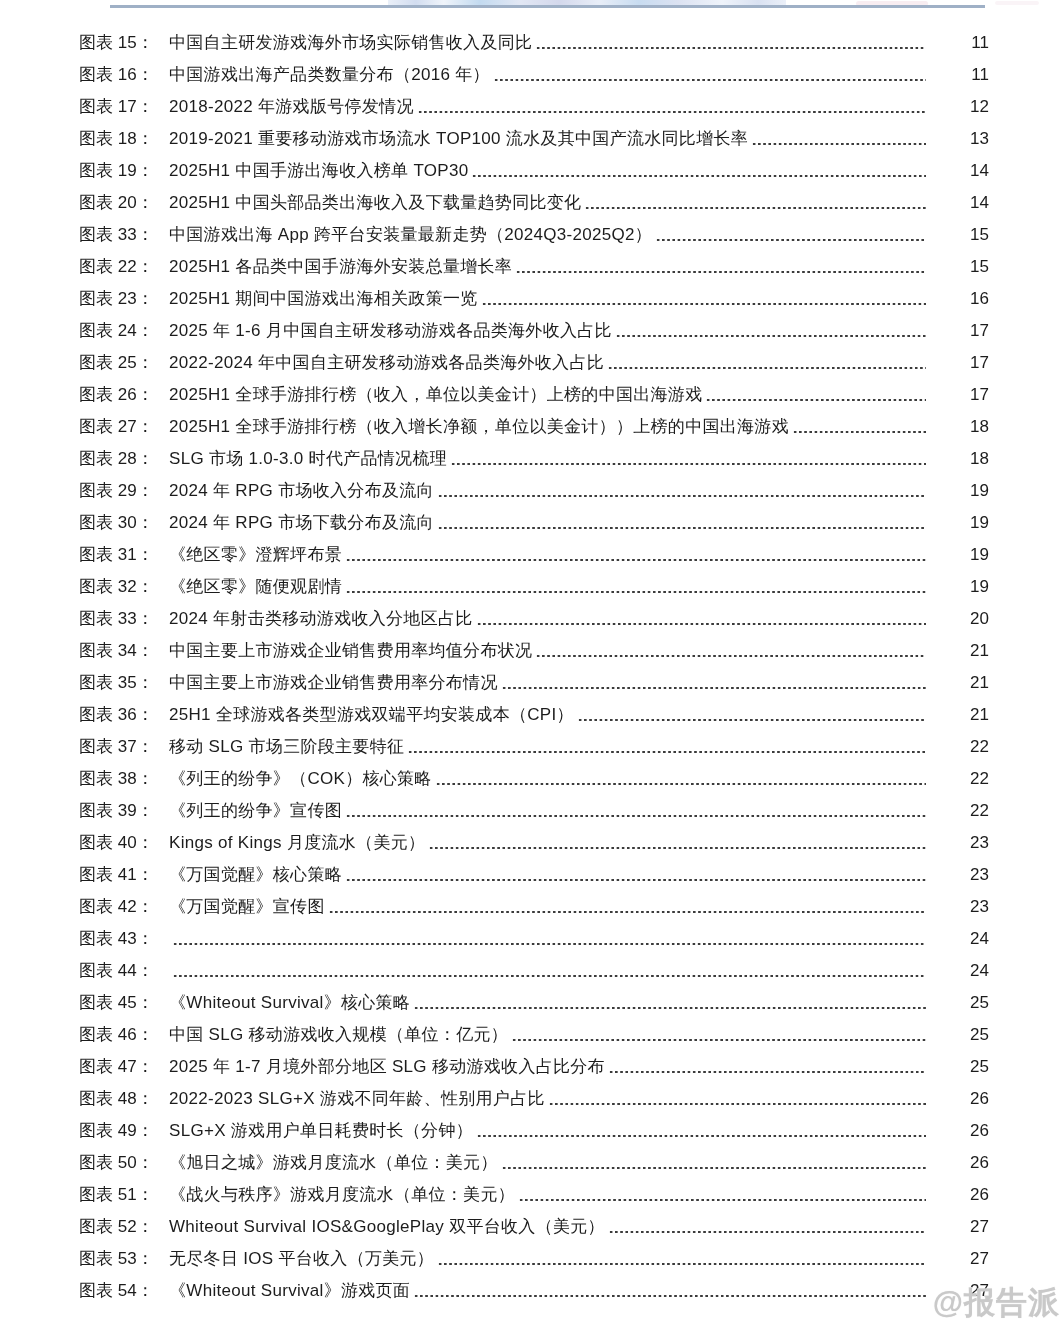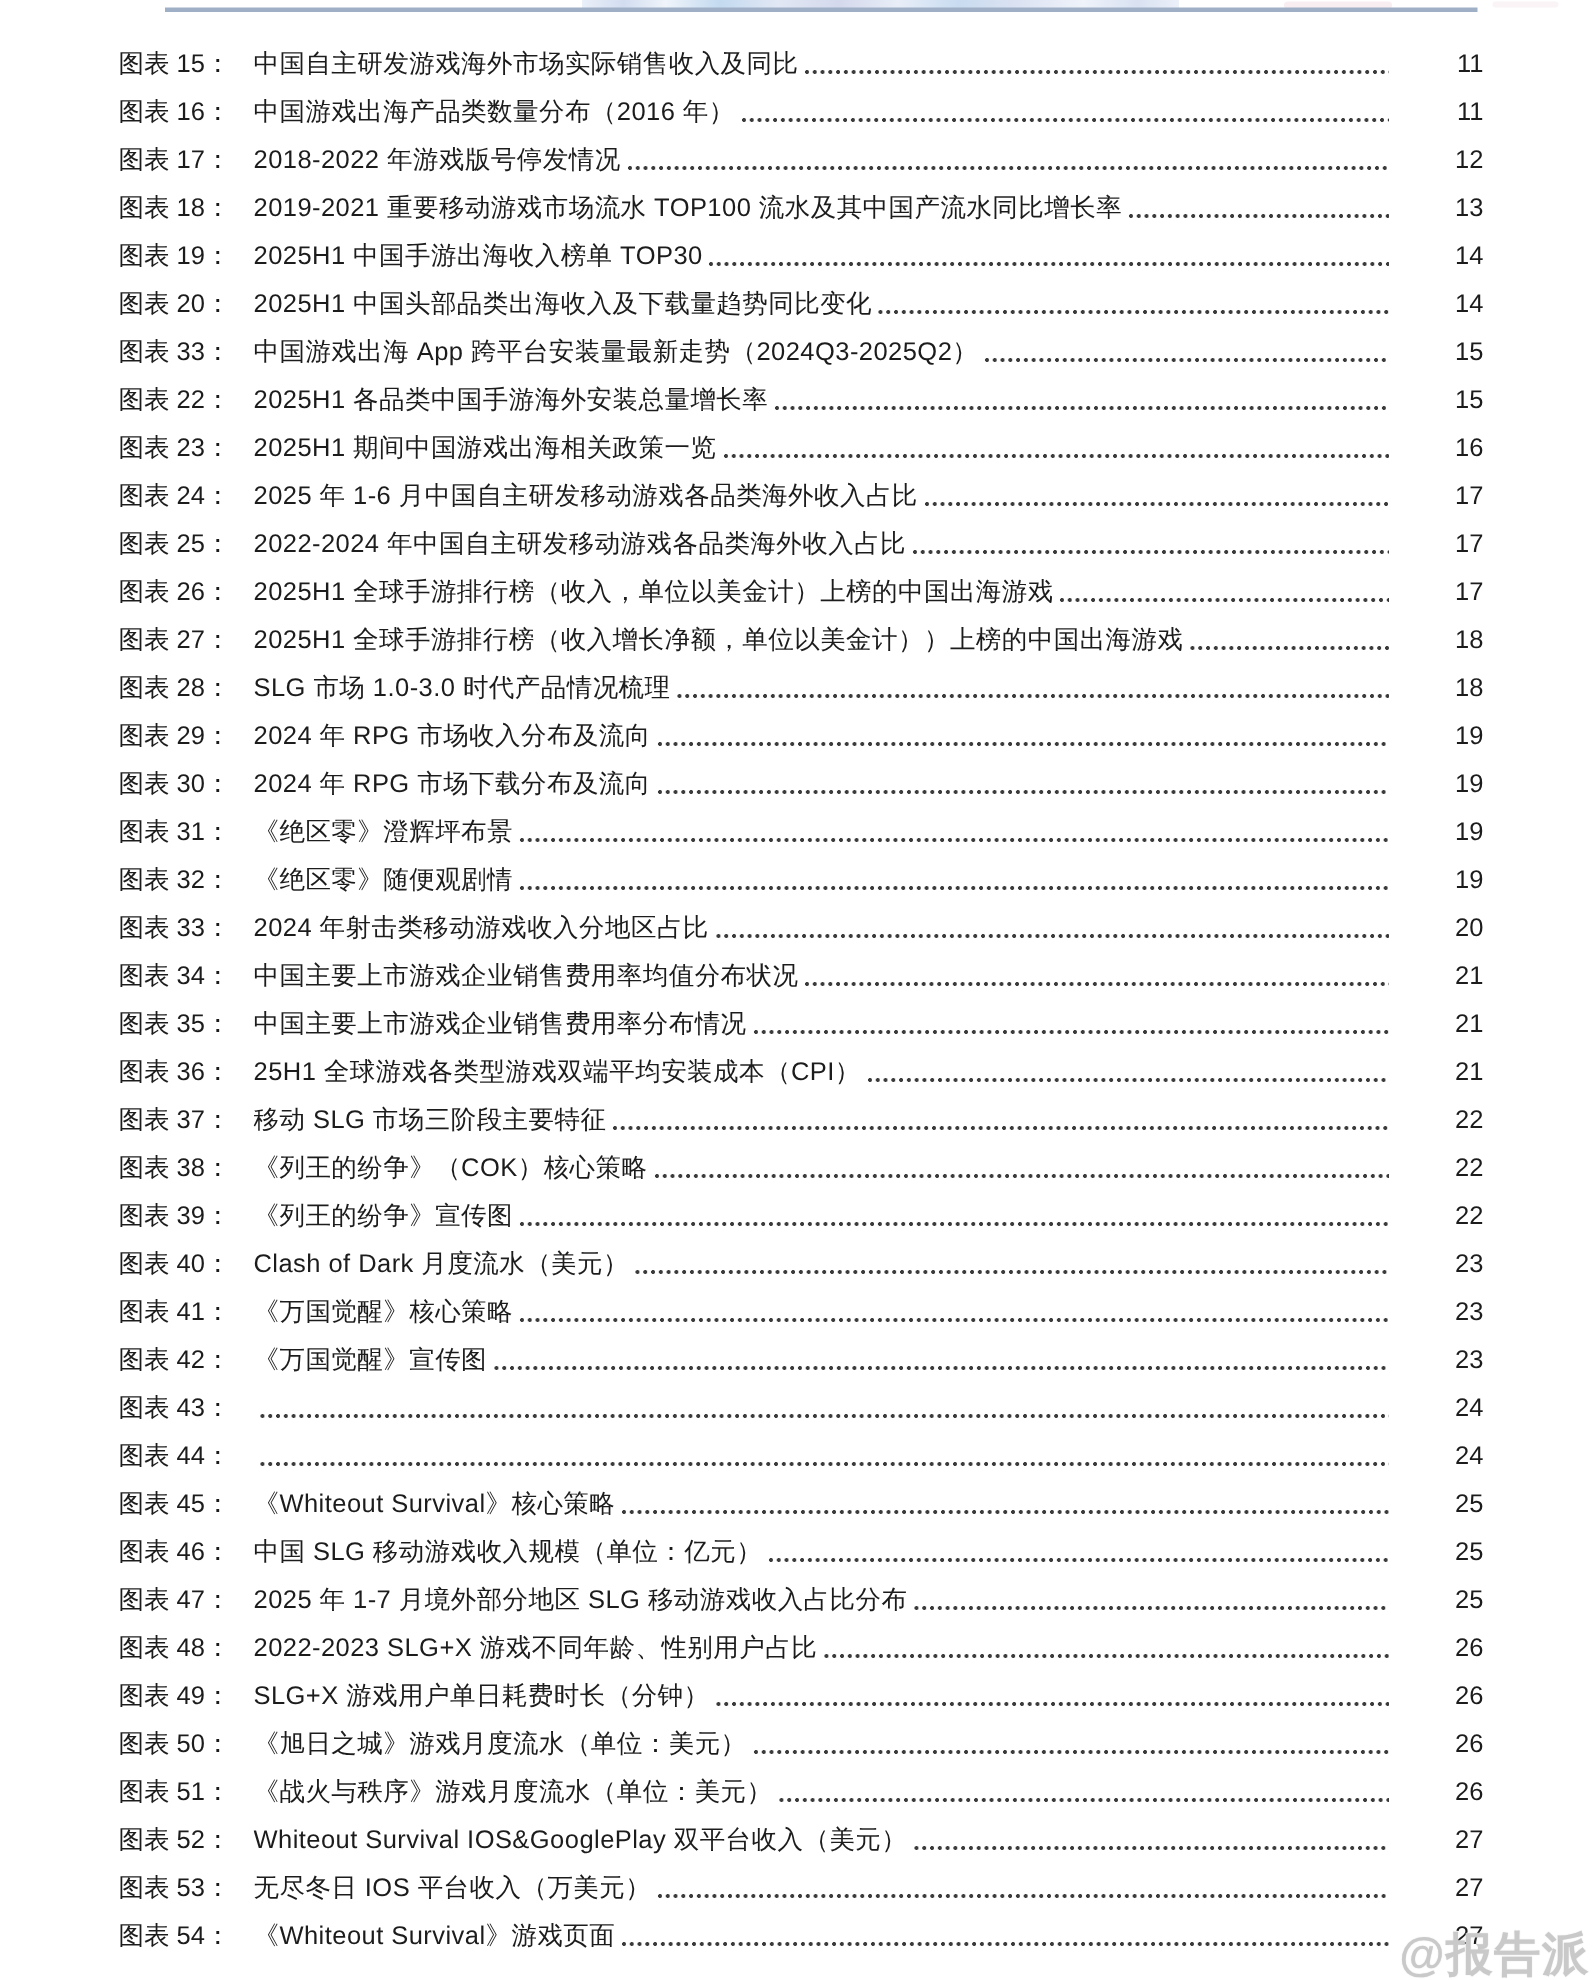--- a/index.html
+++ b/index.html
@@ -236,21 +236,21 @@
 
   <div class="row">
     <span class="lbl">图表 39：</span>
     <span class="ttl">《列王的纷争》宣传图</span>
     <span class="leader"></span>
     <span class="pg">22</span>
   </div>
 
   <div class="row">
     <span class="lbl">图表 40：</span>
-    <span class="ttl">Clash of Dark 月度流水（美元）</span>
+    <span class="ttl">Kings of Kings 月度流水（美元）</span>
     <span class="leader"></span>
     <span class="pg">23</span>
   </div>
 
   <div class="row">
     <span class="lbl">图表 41：</span>
     <span class="ttl">《万国觉醒》核心策略</span>
     <span class="leader"></span>
     <span class="pg">23</span>
   </div>

